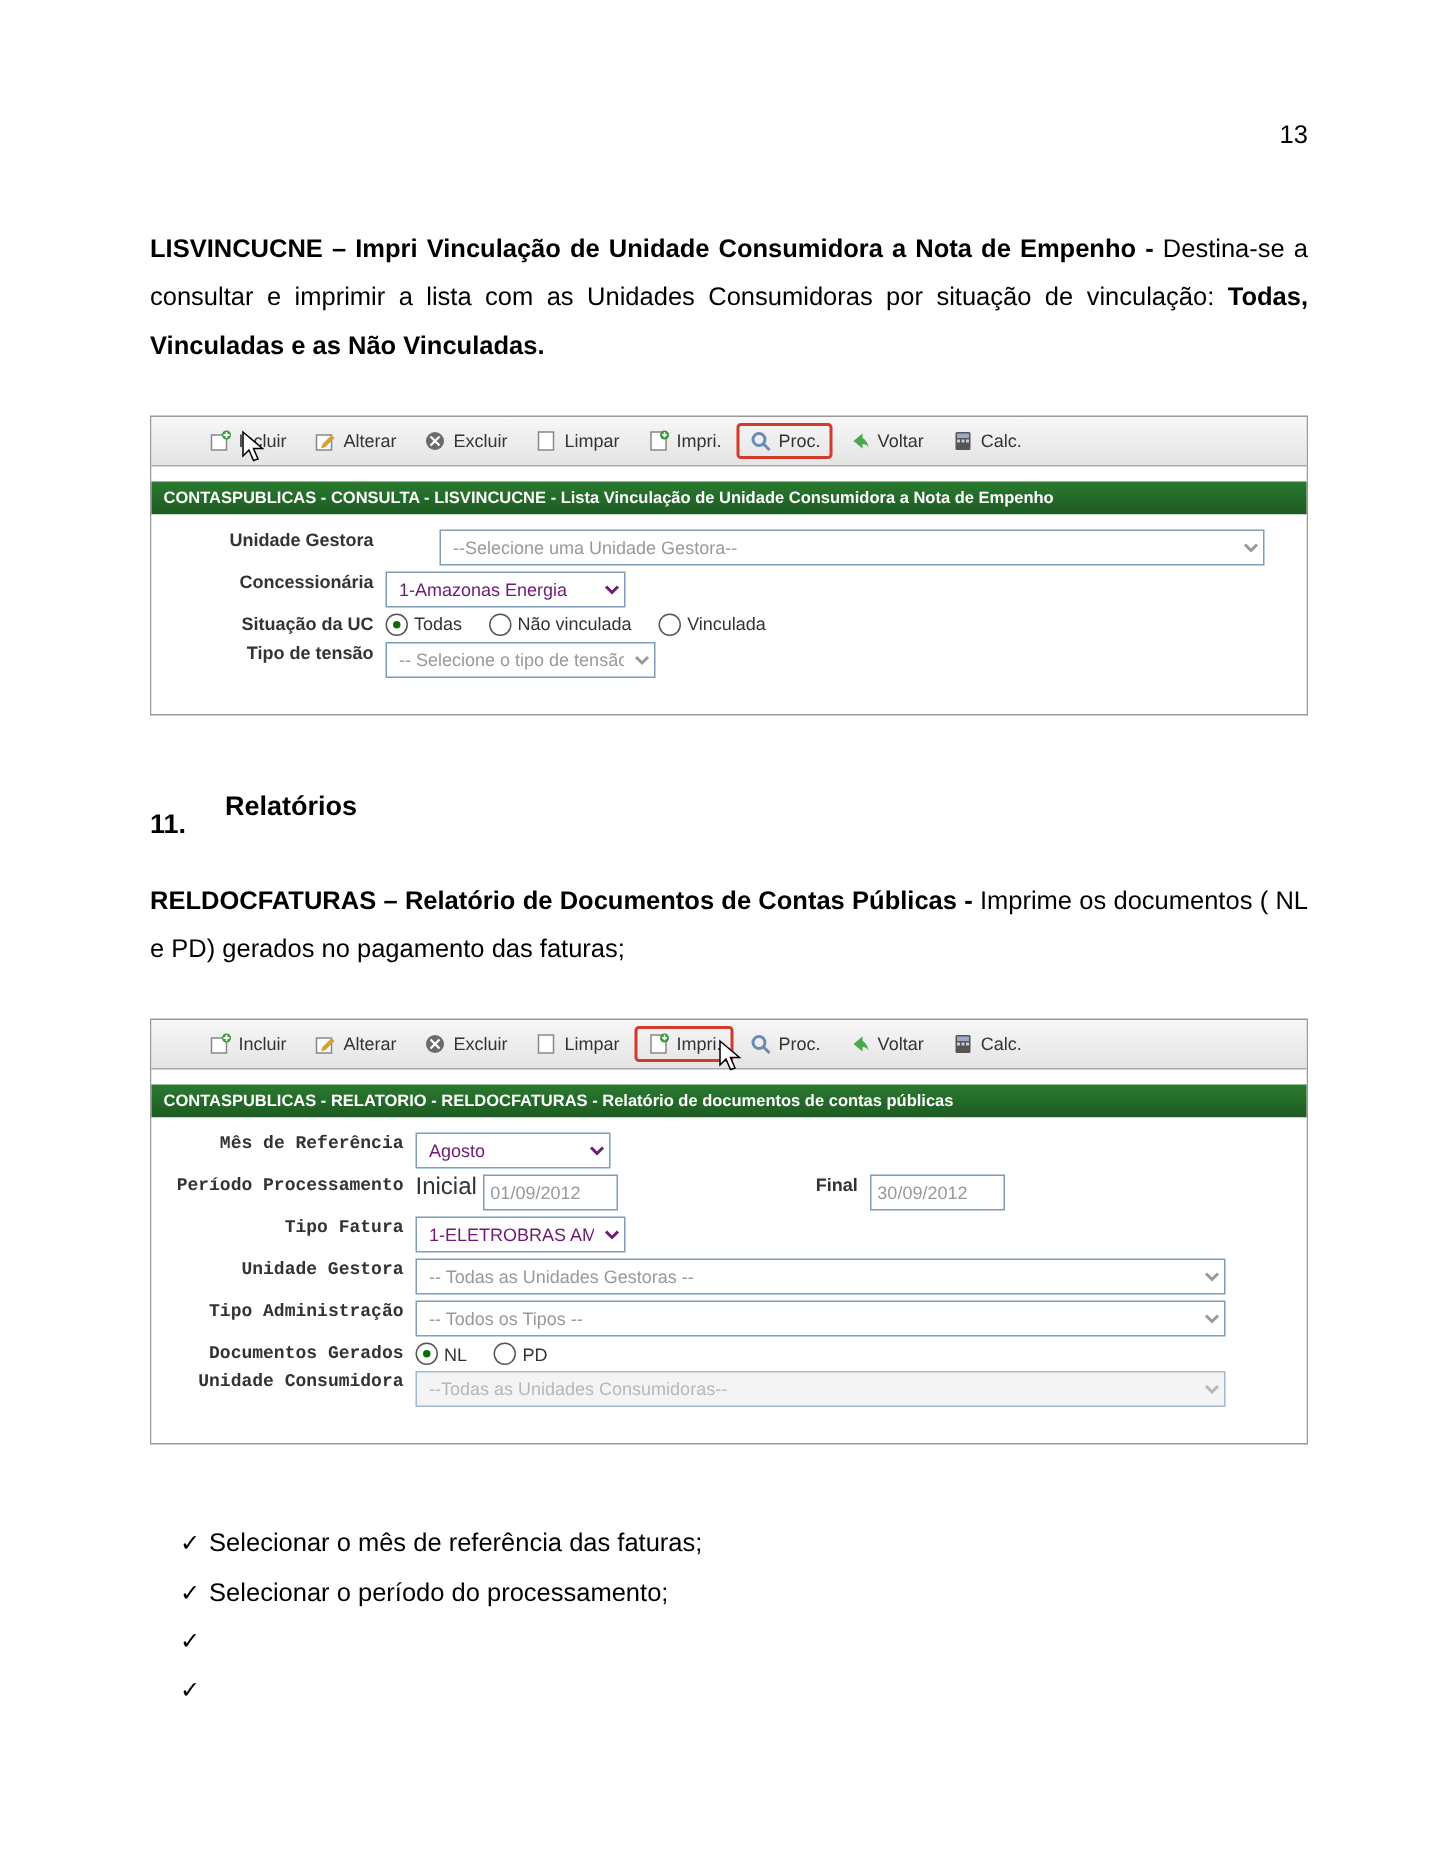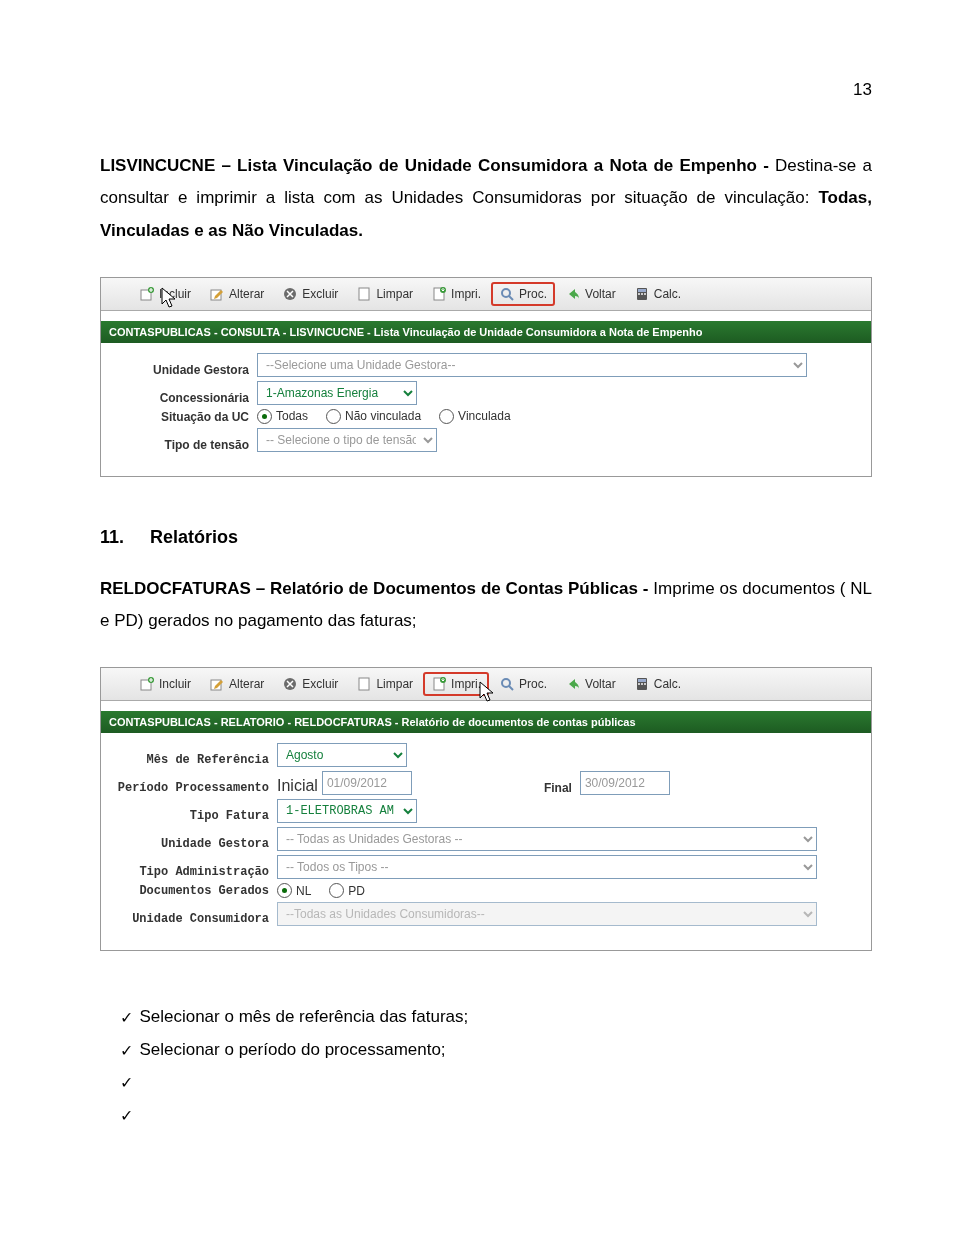--- a/index.html
+++ b/index.html
@@ -64,42 +64,42 @@
     padding: 5px 8px;
   }
   .form-area {
     padding: 10px 8px 20px 8px;
     font-size: 12px;
     color: #333;
     background: #fff;
   }
   .frow {
     display: flex;
-    align-items: flex-end;
+    align-items: flex-start;
     margin-bottom: 4px;
   }
   .flabel {
     font-weight: bold;
     text-align: right;
     padding-right: 8px;
     white-space: nowrap;
   }
   .flabel.w1 { width: 160px; font-family: Liberation Mono, monospace; }
   .flabel.w2 { width: 140px; }
   .fselect, .finput {
     border: 1px solid #7f9db9;
     padding: 2px 4px;
     font-size: 12px;
     color: #999;
     background: #fff;
     height: 18px;
     box-sizing: content-box;
     font-family: Arial, sans-serif;
   }
-  .fselect.dark { color: #15803d; }
+  .fselect.dark { color: #701a75; }
   .radio-row { display: flex; align-items: center; gap: 18px; }
   .radio-item { display: flex; align-items: center; gap: 4px; font-size: 12px; }
   .radio {
     width: 13px; height: 13px;
     border: 1px solid #555;
     border-radius: 50%;
     display: inline-flex;
     align-items: center;
     justify-content: center;
   }
@@ -114,21 +114,21 @@
     width: 20px;
     height: 26px;
     pointer-events: none;
   }
   .section-hdr {
     font-size: 18px;
     font-weight: bold;
     margin-bottom: 25px;
     display: flex;
   }
-  .section-num { width: 50px; }
+  .section-num { width: 50px; margin-top: 12px; }
   .bullets {
     margin: 25px 0 0 20px;
   }
   .bullet {
     display: flex;
     align-items: flex-start;
     font-size: 17px;
     line-height: 1.9;
     gap: 6px;
   }
@@ -139,21 +139,21 @@
   .final-gap { width: 160px; text-align: right; font-weight: bold; padding-right: 8px;}
 </style>
 </head>
 <body>
 
 <div class="page">
 
   <div class="page-number">13</div>
 
   <div class="para">
-    <span class="bold">LISVINCUCNE – Lista Vinculação de Unidade Consumidora a Nota de Empenho -</span><span> Destina-se a consultar e imprimir a lista com as Unidades Consumidoras por situação de vinculação: </span><span class="bold">Todas, Vinculadas e as Não Vinculadas.</span>
+    <span class="bold">LISVINCUCNE – Impri Vinculação de Unidade Consumidora a Nota de Empenho -</span><span> Destina-se a consultar e imprimir a lista com as Unidades Consumidoras por situação de vinculação: </span><span class="bold">Todas, Vinculadas e as Não Vinculadas.</span>
   </div>
 
   <div class="screenshot">
     <div class="toolbar">
       <div class="tbtn">
         <span class="ticon">
           <svg viewBox="0 0 16 16">
               <rect x="2" y="4" width="10" height="10" fill="#fff" stroke="#888"></rect>
               <circle cx="12" cy="4" r="3" fill="#3a9b3a"></circle>
               <path d="M12 2v4M10 4h4" stroke="#fff" stroke-width="1.2"></path>
@@ -228,21 +228,21 @@
             </svg>
         </span>
         <span>Calc.</span>
       </div>
     </div>
     <div style="height:10px; background:#fff;"></div>
     <div class="hdr-bar">CONTASPUBLICAS - CONSULTA - LISVINCUCNE - Lista Vinculação de Unidade Consumidora a Nota de Empenho</div>
     <div class="form-area">
       <div class="frow">
         <div class="flabel w2">Unidade Gestora</div>
-        <select class="fselect" style="width:540px;"><option>--Selecione uma Unidade Gestora--</option></select>
+        <select class="fselect" style="width:540px;margin-left:36px;"><option>--Selecione uma Unidade Gestora--</option></select>
       </div>
       <div class="frow">
         <div class="flabel w2">Concessionária</div>
         <select class="fselect dark" style="width:150px;"><option>1-Amazonas Energia</option></select>
       </div>
       <div class="frow">
         <div class="flabel w2">Situação da UC</div>
         <div class="radio-row">
           <div class="radio-item">
               <span class="radio on"></span>
@@ -348,21 +348,21 @@
       </div>
       <div class="frow">
         <div class="flabel w1">Período Processamento</div>
         <span style="font-size:16px; padding-right:4px;">Inicial</span>
         <input class="finput" style="width: 80px;" readonly="" value="01/09/2012">
         <div class="final-gap">Final</div>
         <input class="finput" style="width: 80px;" readonly="" value="30/09/2012">
       </div>
       <div class="frow">
         <div class="flabel w1">Tipo Fatura</div>
-        <select class="fselect dark" style="width:130px;font-family:Liberation Mono, monospace;"><option>1-ELETROBRAS AM</option></select>
+        <select class="fselect dark" style="width:130px;"><option>1-ELETROBRAS AM</option></select>
       </div>
       <div class="frow">
         <div class="flabel w1">Unidade Gestora</div>
         <select class="fselect" style="width:530px;"><option>-- Todas as Unidades Gestoras --</option></select>
       </div>
       <div class="frow">
         <div class="flabel w1">Tipo Administração</div>
         <select class="fselect" style="width:530px;"><option>-- Todos os Tipos --</option></select>
       </div>
       <div class="frow">

